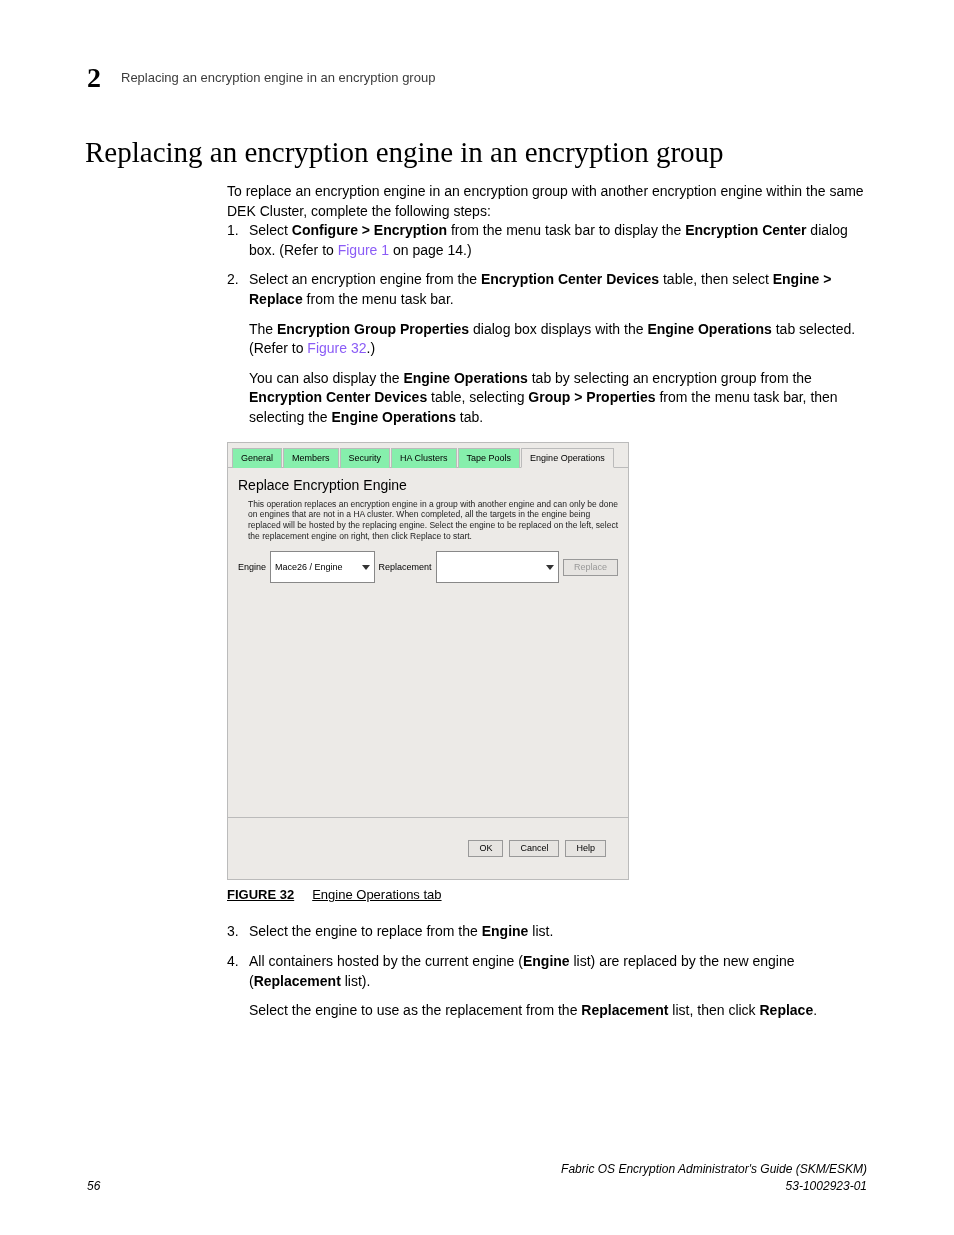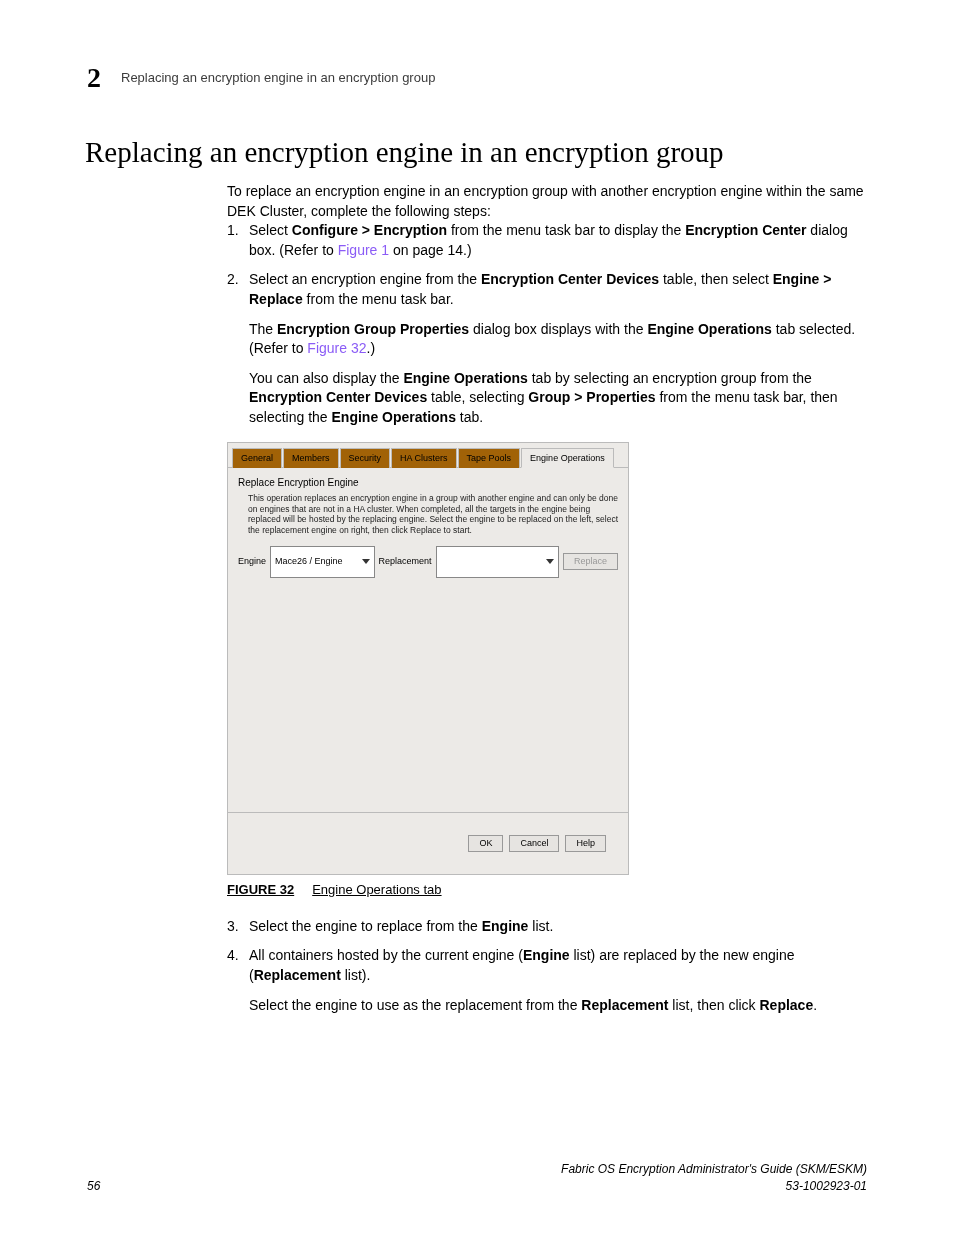--- a/index.html
+++ b/index.html
@@ -67,33 +67,33 @@
     display: flex;
     background: #eceae7;
     padding-top: 4px;
     padding-left: 4px;
     border-bottom: 1px solid #bbb;
   }
   .tab {
     padding: 3px 8px;
     border: 1px solid #bbb;
     border-bottom: none;
-    background: #a16207;
+    background: #86efac;
     margin-right: 1px;
     font-size: 9px;
     white-space: nowrap;
     position: relative;
     top: 1px;
   }
   .tab.active {
     background: #eceae7;
     border-bottom: 1px solid #eceae7;
   }
   .dialog-body { padding: 8px 10px 2px 10px; }
-  .section-title { font-size: 10px; margin-bottom: 3px; }
+  .section-title { font-size: 14px; margin-bottom: 3px; }
   .help-text {
     font-size: 8.5px;
     line-height: 1.25;
     color: #222;
     margin: 0 0 10px 10px;
   }
   .form-row {
     display: flex;
     align-items: center;
     gap: 4px;

